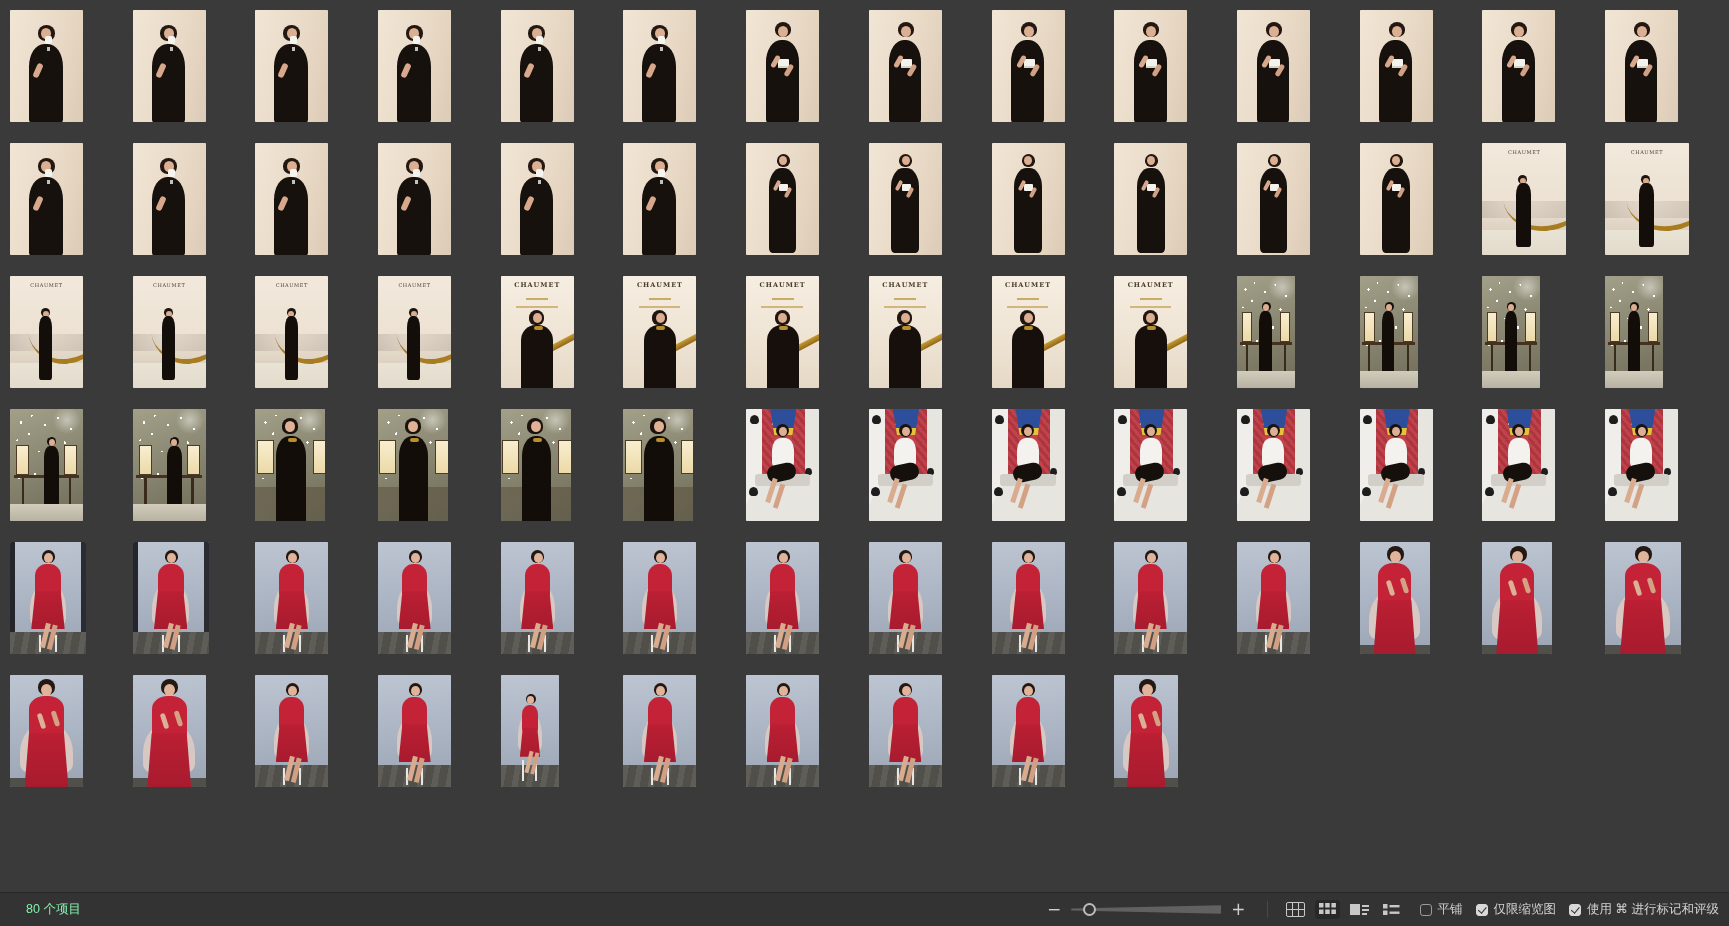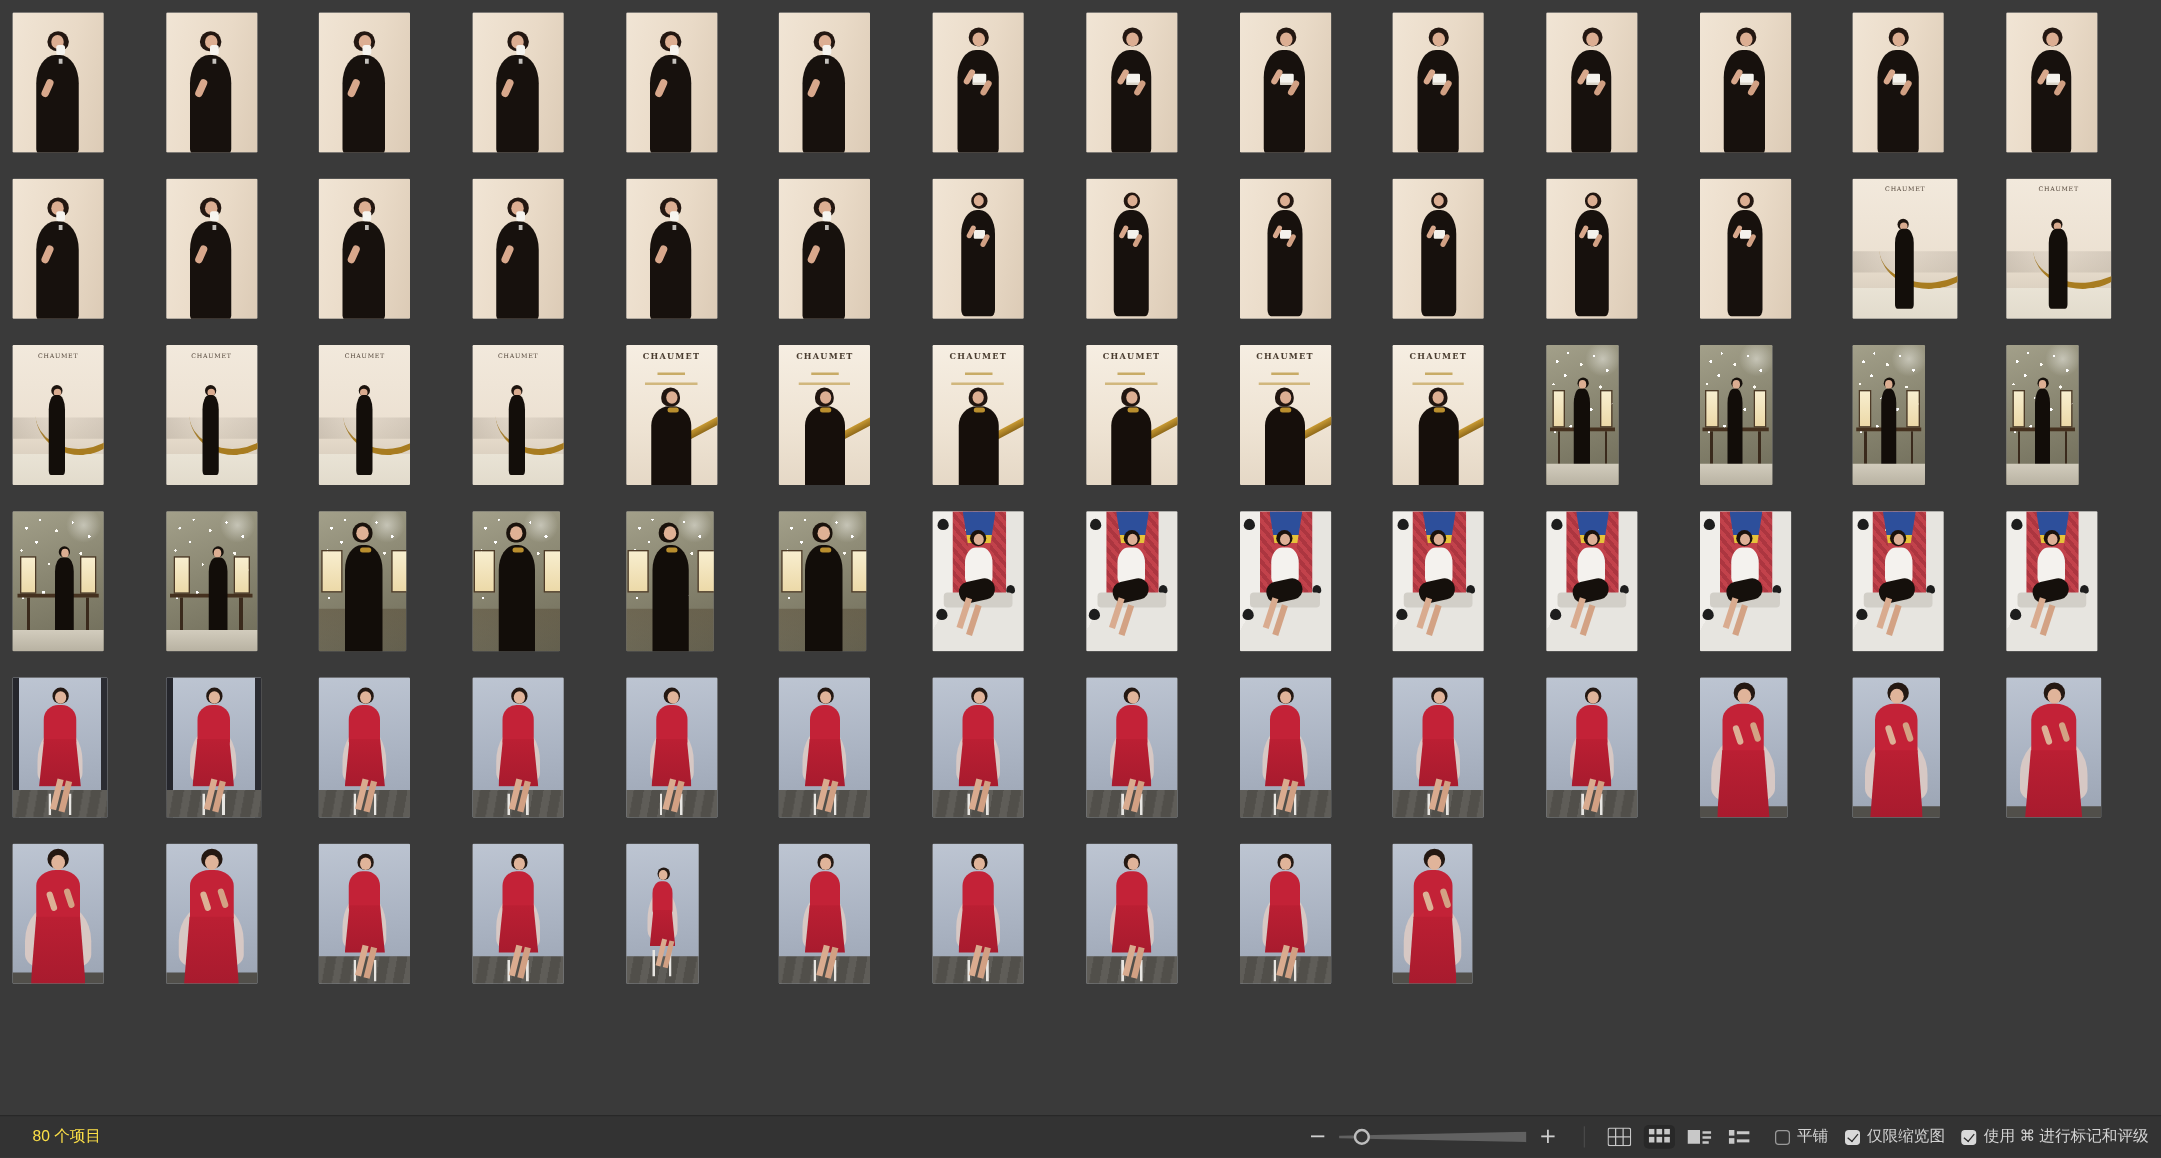--- a/index.html
+++ b/index.html
@@ -146,21 +146,21 @@
   .t-redFull .body{left:37%;top:27%;width:27%;height:24%;background:#c32237;border-radius:45% 45% 20% 20%/35% 35% 15% 15%;}
   .t-redFull .acc{left:33%;top:47%;width:35%;height:26%;background:linear-gradient(180deg,#bb1f33,#a81b2e);clip-path:polygon(14% 0,86% 0,100% 100%,0 100%);}
   .t-redFull .acc2{left:45%;top:68%;width:4px;height:20%;background:#d9ab8f;transform:rotate(14deg);box-shadow:6px 0 0 #d1a083;}
 
   
   #statusbar{
     position:absolute;left:0;right:0;bottom:0;height:34px;
     background:#333333;border-top:1px solid #282828;box-sizing:border-box;
     display:flex;align-items:center;color:#cfcfcf;font-size:12.5px;
   }
-  #statusbar .count{margin-left:26px;color:#fde047;flex:none;}
+  #statusbar .count{margin-left:26px;color:#86efac;flex:none;}
   #statusbar .controls{margin-left:auto;margin-right:10px;display:flex;align-items:center;}
   .zbtn{background:none;border:none;color:#cfcfcf;font-size:17px;line-height:1;padding:0 4px;cursor:default;font-family:"DejaVu Sans",sans-serif;}
   .slider{position:relative;width:150px;height:16px;margin:0 6px;}
   .slider .track{position:absolute;left:0;top:3px;width:100%;height:10px;background:#616161;clip-path:polygon(0 40%,100% 8%,100% 92%,0 60%);}
   .slider .thumbdot{position:absolute;left:12px;top:1px;width:13px;height:13px;border-radius:50%;background:#343434;border:2px solid #bdbdbd;box-sizing:border-box;}
   .sep{width:1px;height:17px;background:#484848;margin:0 11px 0 17px;}
   .vbtn{background:none;border:none;padding:3px 4px;margin:0 3px;border-radius:4px;display:flex;align-items:center;cursor:default;}
   .vbtn.active{background:#282828;}
   .vbtn svg{display:block;}
   .cbg{display:flex;align-items:center;margin-left:13px;white-space:nowrap;}

